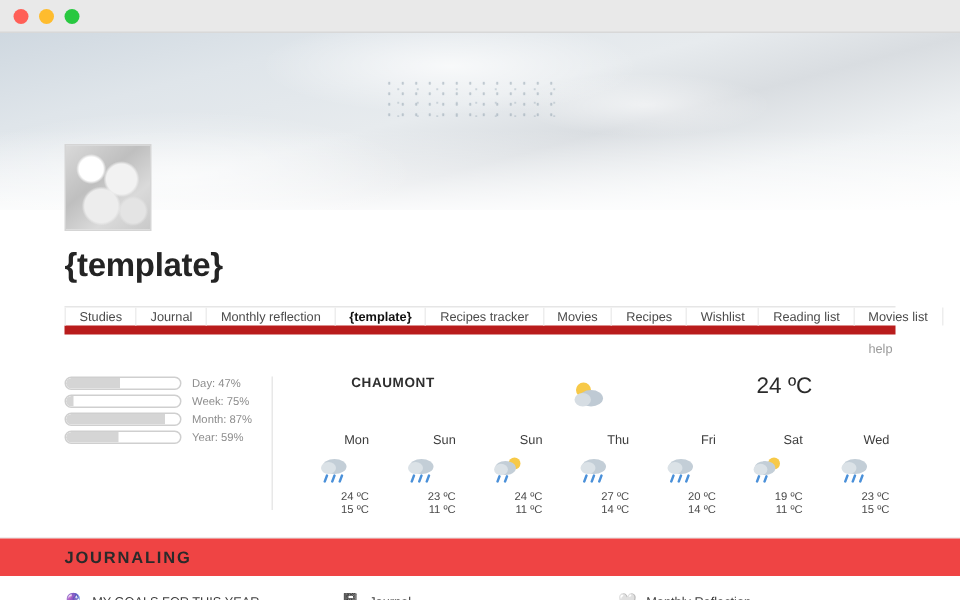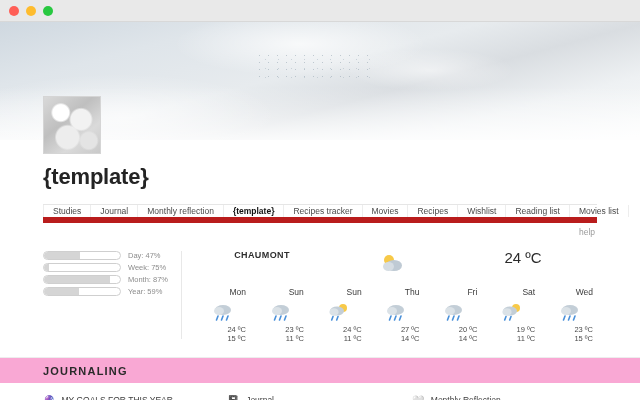--- a/index.html
+++ b/index.html
@@ -170,21 +170,21 @@
   }
   .day { width: 46px; text-align: right; }
   .dname { font-size: 8.5px; color: #3b3b3b; }
   .dicon { height: 20px; margin: 5px 0 3px; display: flex; align-items: center; justify-content: center; }
   .dhigh { font-size: 7.5px; color: #4a4a4a; }
   .dlow { font-size: 7.5px; color: #4a4a4a; }
 
   
   .section-band {
     margin-top: 14px;
-    background: #f9a8d4;
+    background: #ef4444;
     border-top: 1px solid #ededed;
     height: 26px;
     display: flex;
     align-items: center;
   }
   .section-band h2 {
     font-size: 11px;
     letter-spacing: 1.2px;
     color: #2a2a2a;
     padding-left: 43px;

